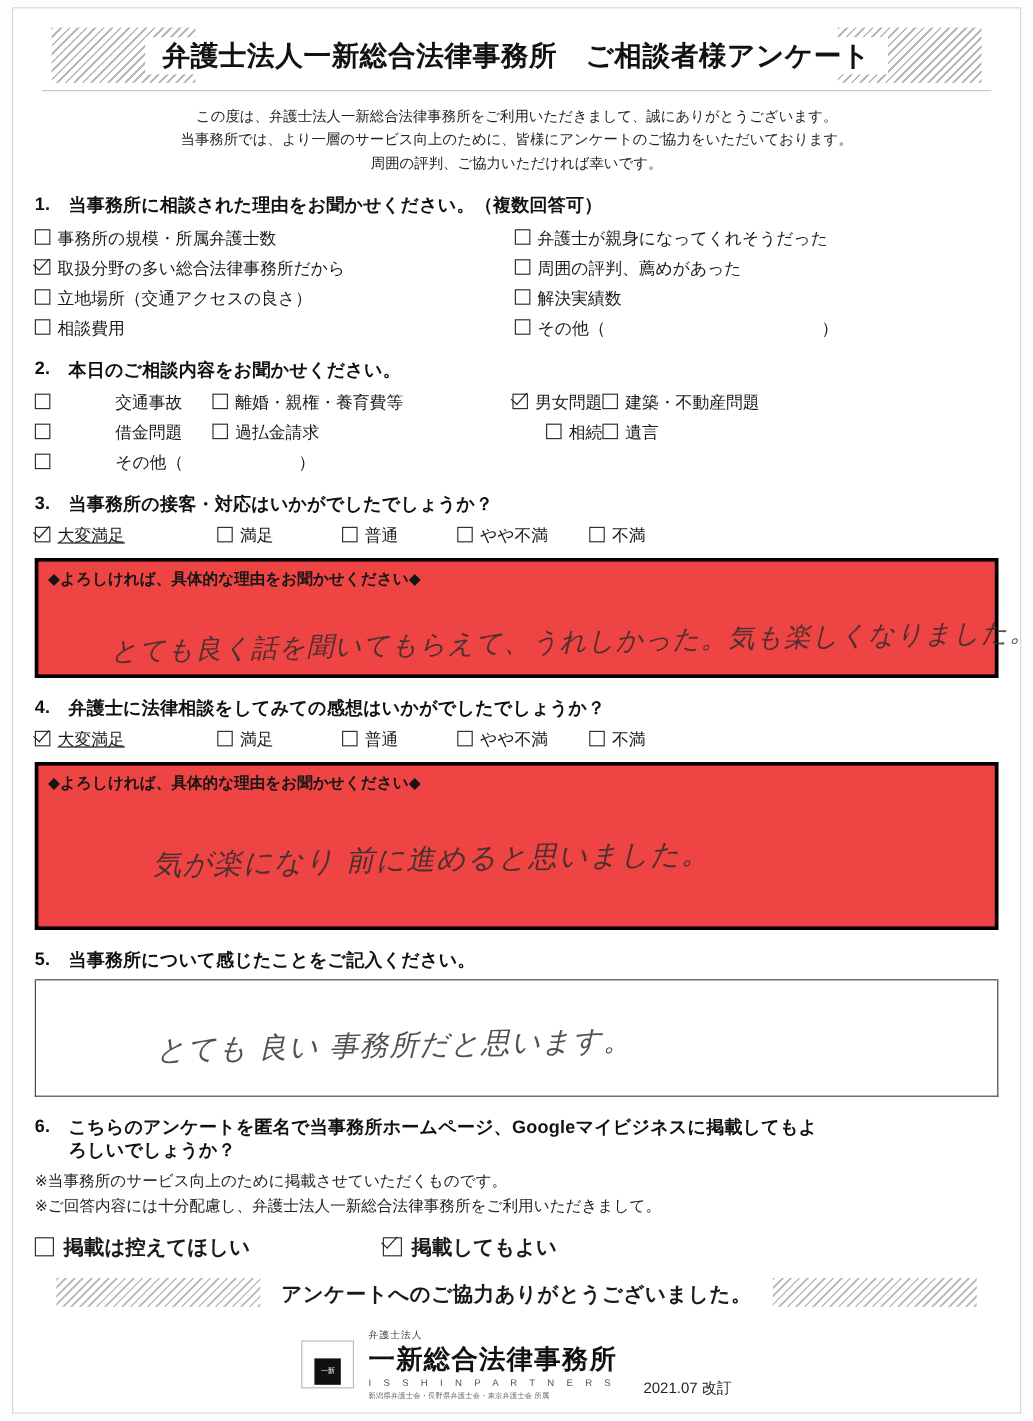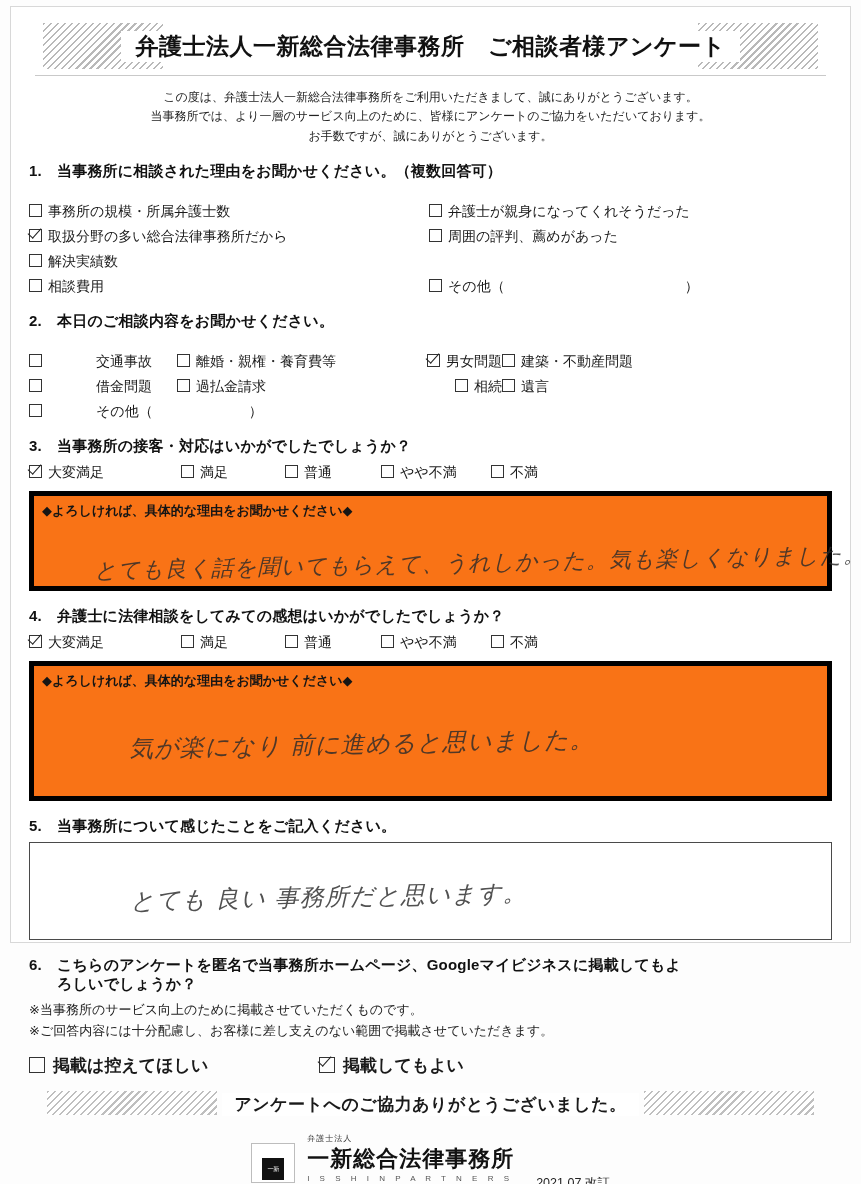--- a/index.html
+++ b/index.html
@@ -18,21 +18,21 @@
     margin: 0 auto;
     background: #fdfdfd;
     overflow: hidden;
   }
   
   #sheet {
     position: absolute;
     left: 10px;
     top: 6px;
     width: 841px;
-    height: 937px;
+    height: 1172px;
     border: 1px solid #d8d8d8;
     background: #ffffff;
     box-sizing: border-box;
   }
   .content {
     position: absolute;
     left: 0; top: 0; right: 0; bottom: 0;
     padding: 0 18px;
     box-sizing: border-box;
   }
@@ -92,21 +92,21 @@
     color: #111;
     display: flex;
     align-items: flex-start;
     gap: 6px;
     letter-spacing: 0.2px;
   }
   .q-num { min-width: 22px; }
   .q-text-wrap { flex: 1; }
 
   .opt-grid {
-    margin-top: 22px;
+    margin-top: 9px;
     font-size: 14px;
   }
   .opt-row {
     display: flex;
     margin-bottom: 7px;
   }
   .opt {
     display: flex;
     align-items: baseline;
     white-space: nowrap;
@@ -138,32 +138,32 @@
   .q1 .opt-row > .opt:first-child { width: 400px; }
 
   
   .q2-row { display: flex; margin-bottom: 7px; }
   .q2-row .opt:nth-child(1) { width: 148px; gap: 48px; }
   .q2-row .opt:nth-child(2) { width: 205px; }
   .q2-row .opt:nth-child(3) { width: 120px; justify-content: flex-end; }
 
   
   .sat-row { display: flex; margin-top: 8px; }
-  .sat-row .opt:nth-child(1) { width: 152px; }
+  .sat-row .opt:nth-child(1) { width: 152px; text-decoration: underline; }
   .sat-row .opt:nth-child(2) { width: 104px; }
   .sat-row .opt:nth-child(3) { width: 96px; }
   .sat-row .opt:nth-child(4) { width: 110px; }
 
   
   .answer-frame {
-    border: 5px solid #000000;
+    border: 3px solid #000000;
     margin-top: 9px;
     box-sizing: border-box;
     position: relative;
-    background: #f97316;
+    background: #ef4444;
   }
   .answer-frame .prompt {
     font-size: 13px;
     font-weight: bold;
     padding: 6px 8px 0 8px;
     color: #151515;
   }
   .frame-h1 { height: 100px; }
   .frame-h2 { height: 140px; }
 
@@ -308,21 +308,21 @@
       <div class="header-band">
         <div class="hatch left"></div>
         <div class="hatch right"></div>
         <div class="header-title">弁護士法人一新総合法律事務所　ご相談者様アンケート</div>
       </div>
       <div class="header-rule"></div>
 
       <div class="intro">
         <div>この度は、弁護士法人一新総合法律事務所をご利用いただきまして、誠にありがとうございます。</div>
         <div>当事務所では、より一層のサービス向上のために、皆様にアンケートのご協力をいただいております。</div>
-        <div>お手数ですが、誠にありがとうございます。</div>
+        <div>周囲の評判、ご協力いただければ幸いです。</div>
       </div>
 
       <div class="q-block q1">
         <div class="q-head">
           <span class="q-num">1.</span>
           <span class="q-text-wrap">当事務所に相談された理由をお聞かせください。（複数回答可）</span>
         </div>
         <div class="opt-grid">
           <div class="opt-row">
             <div class="opt">
@@ -338,20 +338,24 @@
             <div class="opt">
               <span class="box checked"></span>
               <span class="opt-label">取扱分野の多い総合法律事務所だから</span>
             </div>
             <div class="opt">
               <span class="box"></span>
               <span class="opt-label">周囲の評判、薦めがあった</span>
             </div>
           </div>
           <div class="opt-row">
+            <div class="opt">
+              <span class="box"></span>
+              <span class="opt-label">立地場所（交通アクセスの良さ）</span>
+            </div>
             <div class="opt">
               <span class="box"></span>
               <span class="opt-label">解決実績数</span>
             </div>
           </div>
           <div class="opt-row">
             <div class="opt">
               <span class="box"></span>
               <span class="opt-label">相談費用</span>
             </div>
@@ -498,21 +502,21 @@
       <div class="q-block">
         <div class="q-head">
           <span class="q-num">6.</span>
           <span class="q-text-wrap">
             <span>こちらのアンケートを匿名で当事務所ホームページ、Googleマイビジネスに掲載してもよ</span><br>
             <span>ろしいでしょうか？</span>
           </span>
         </div>
         <div class="notes">
           <div>※当事務所のサービス向上のために掲載させていただくものです。</div>
-          <div>※ご回答内容には十分配慮し、お客様に差し支えのない範囲で掲載させていただきます。</div>
+          <div>※ご回答内容には十分配慮し、弁護士法人一新総合法律事務所をご利用いただきまして。</div>
         </div>
         <div class="q6-choice">
           <div class="opt">
             <span class="box"></span>
             <span>掲載は控えてほしい</span>
           </div>
           <div class="opt">
             <span class="box checked"></span>
             <span>掲載してもよい</span>
           </div>

